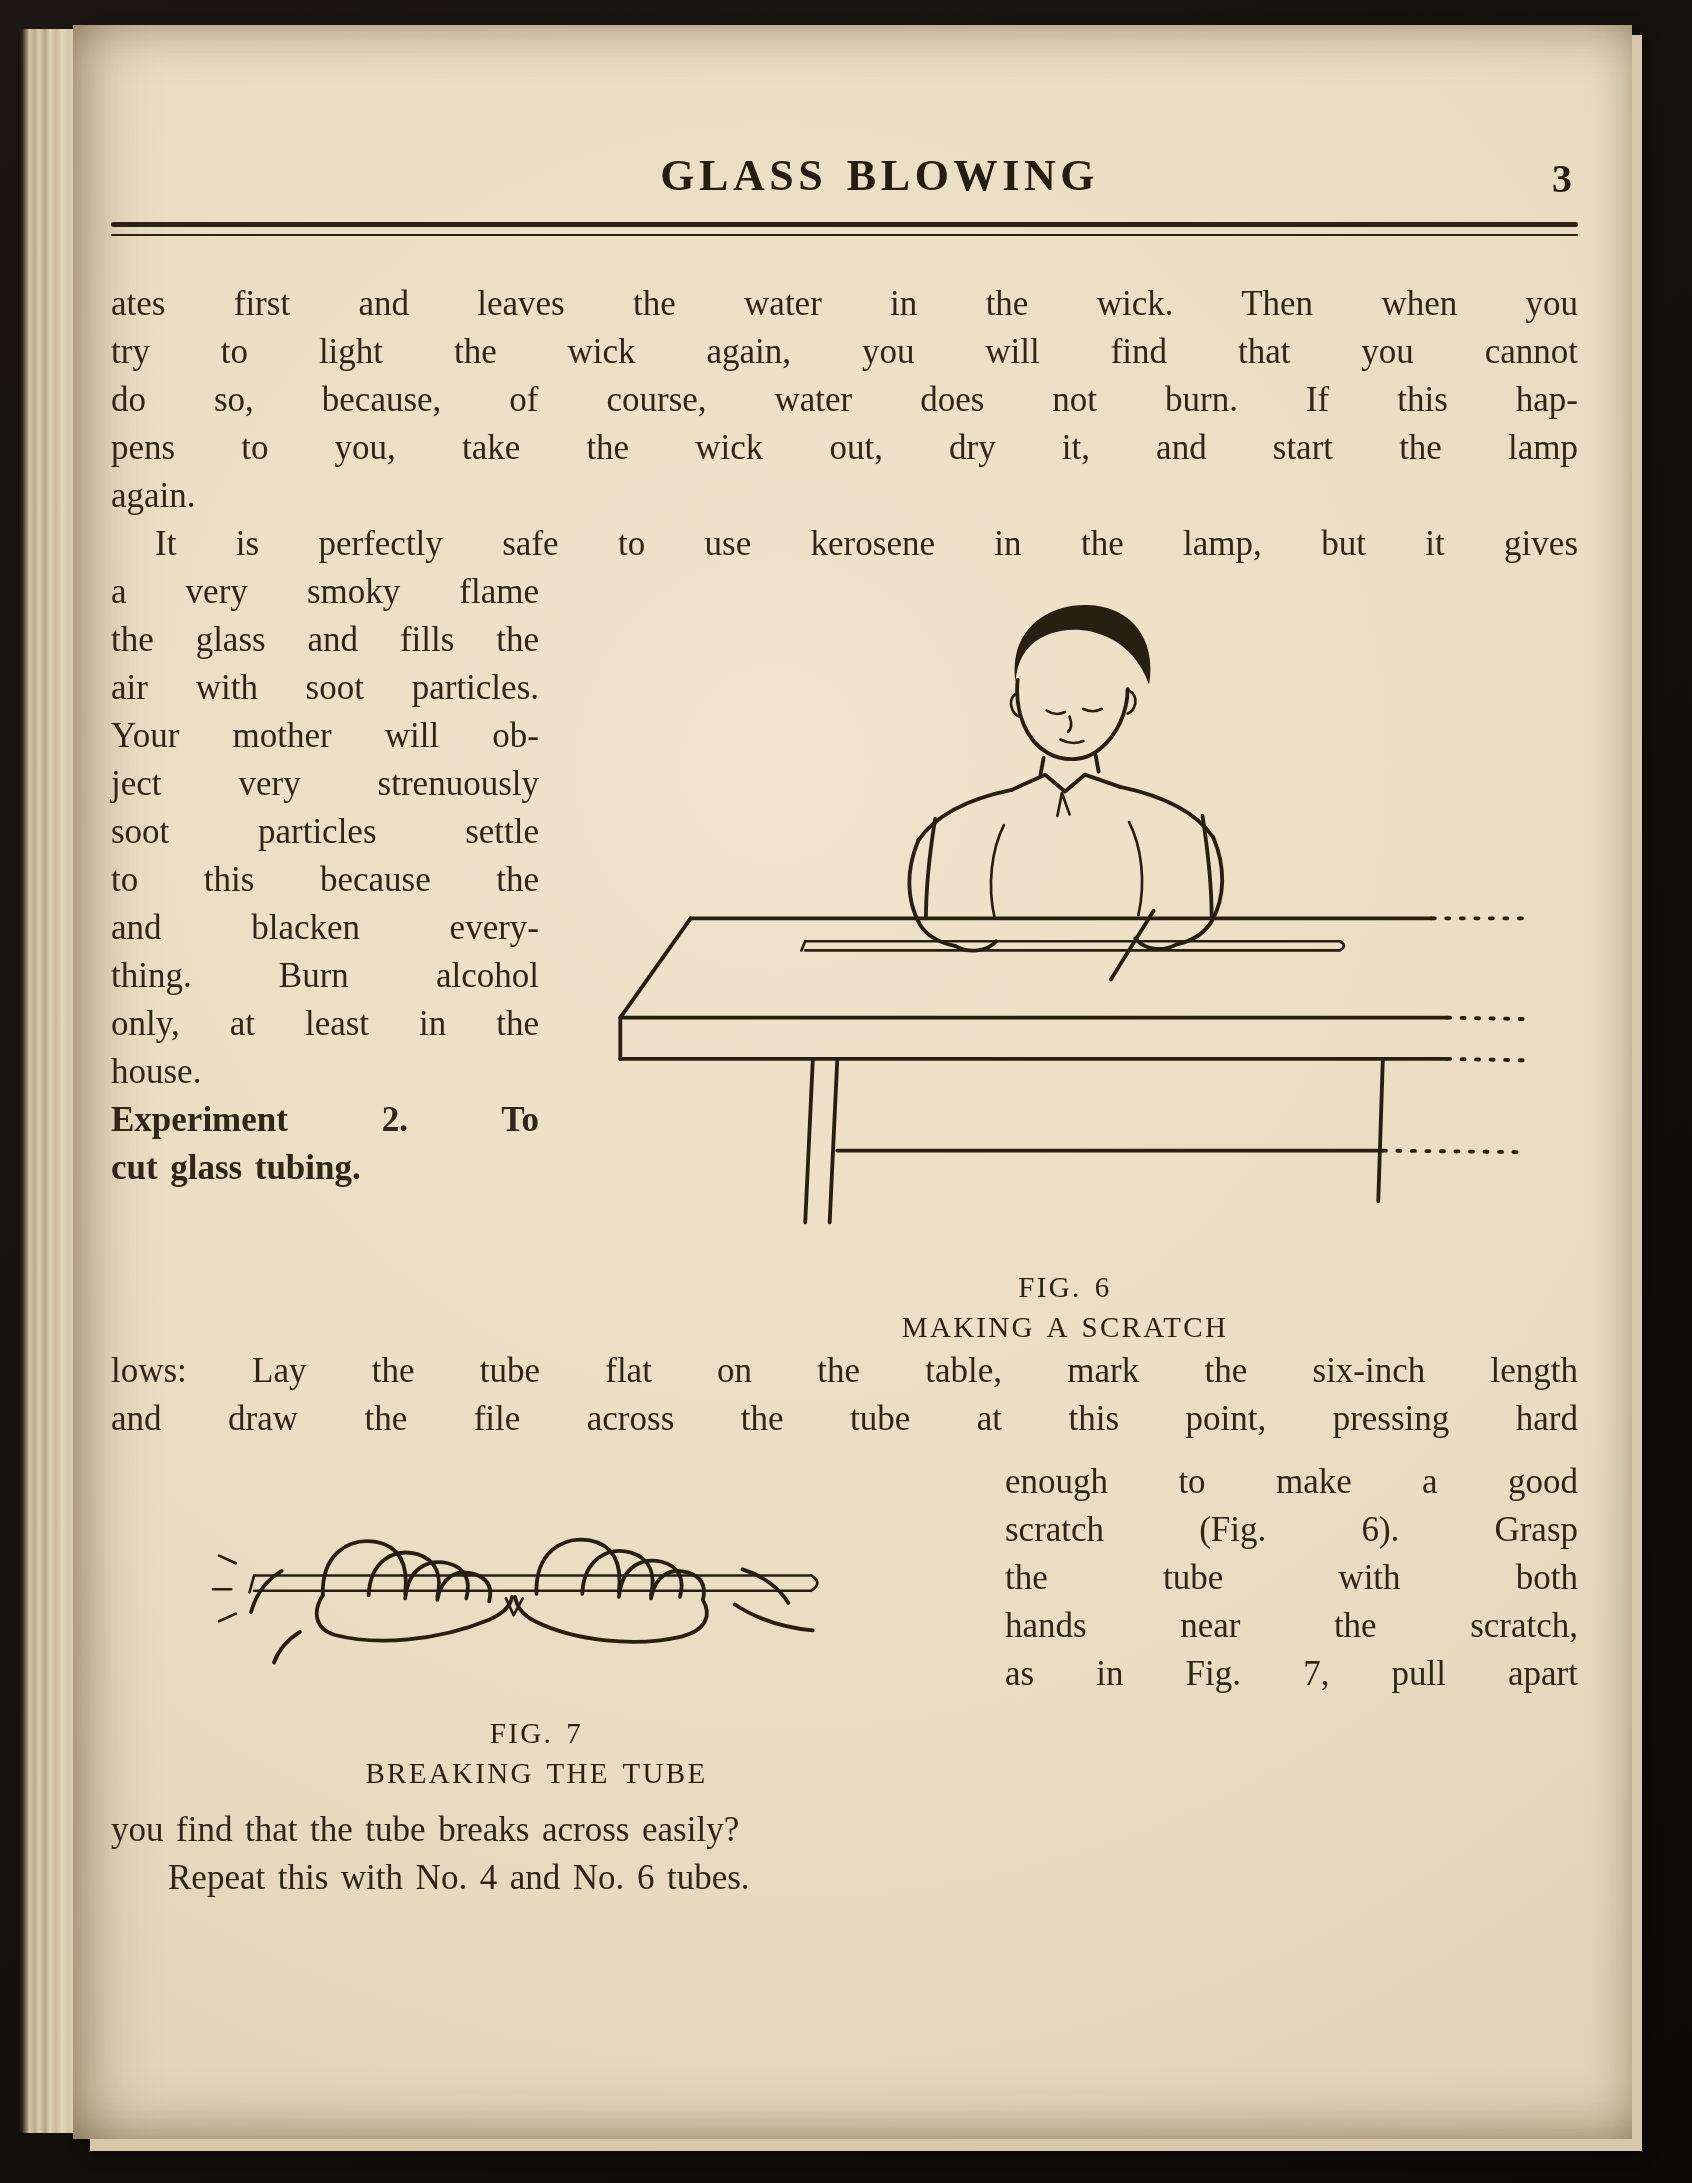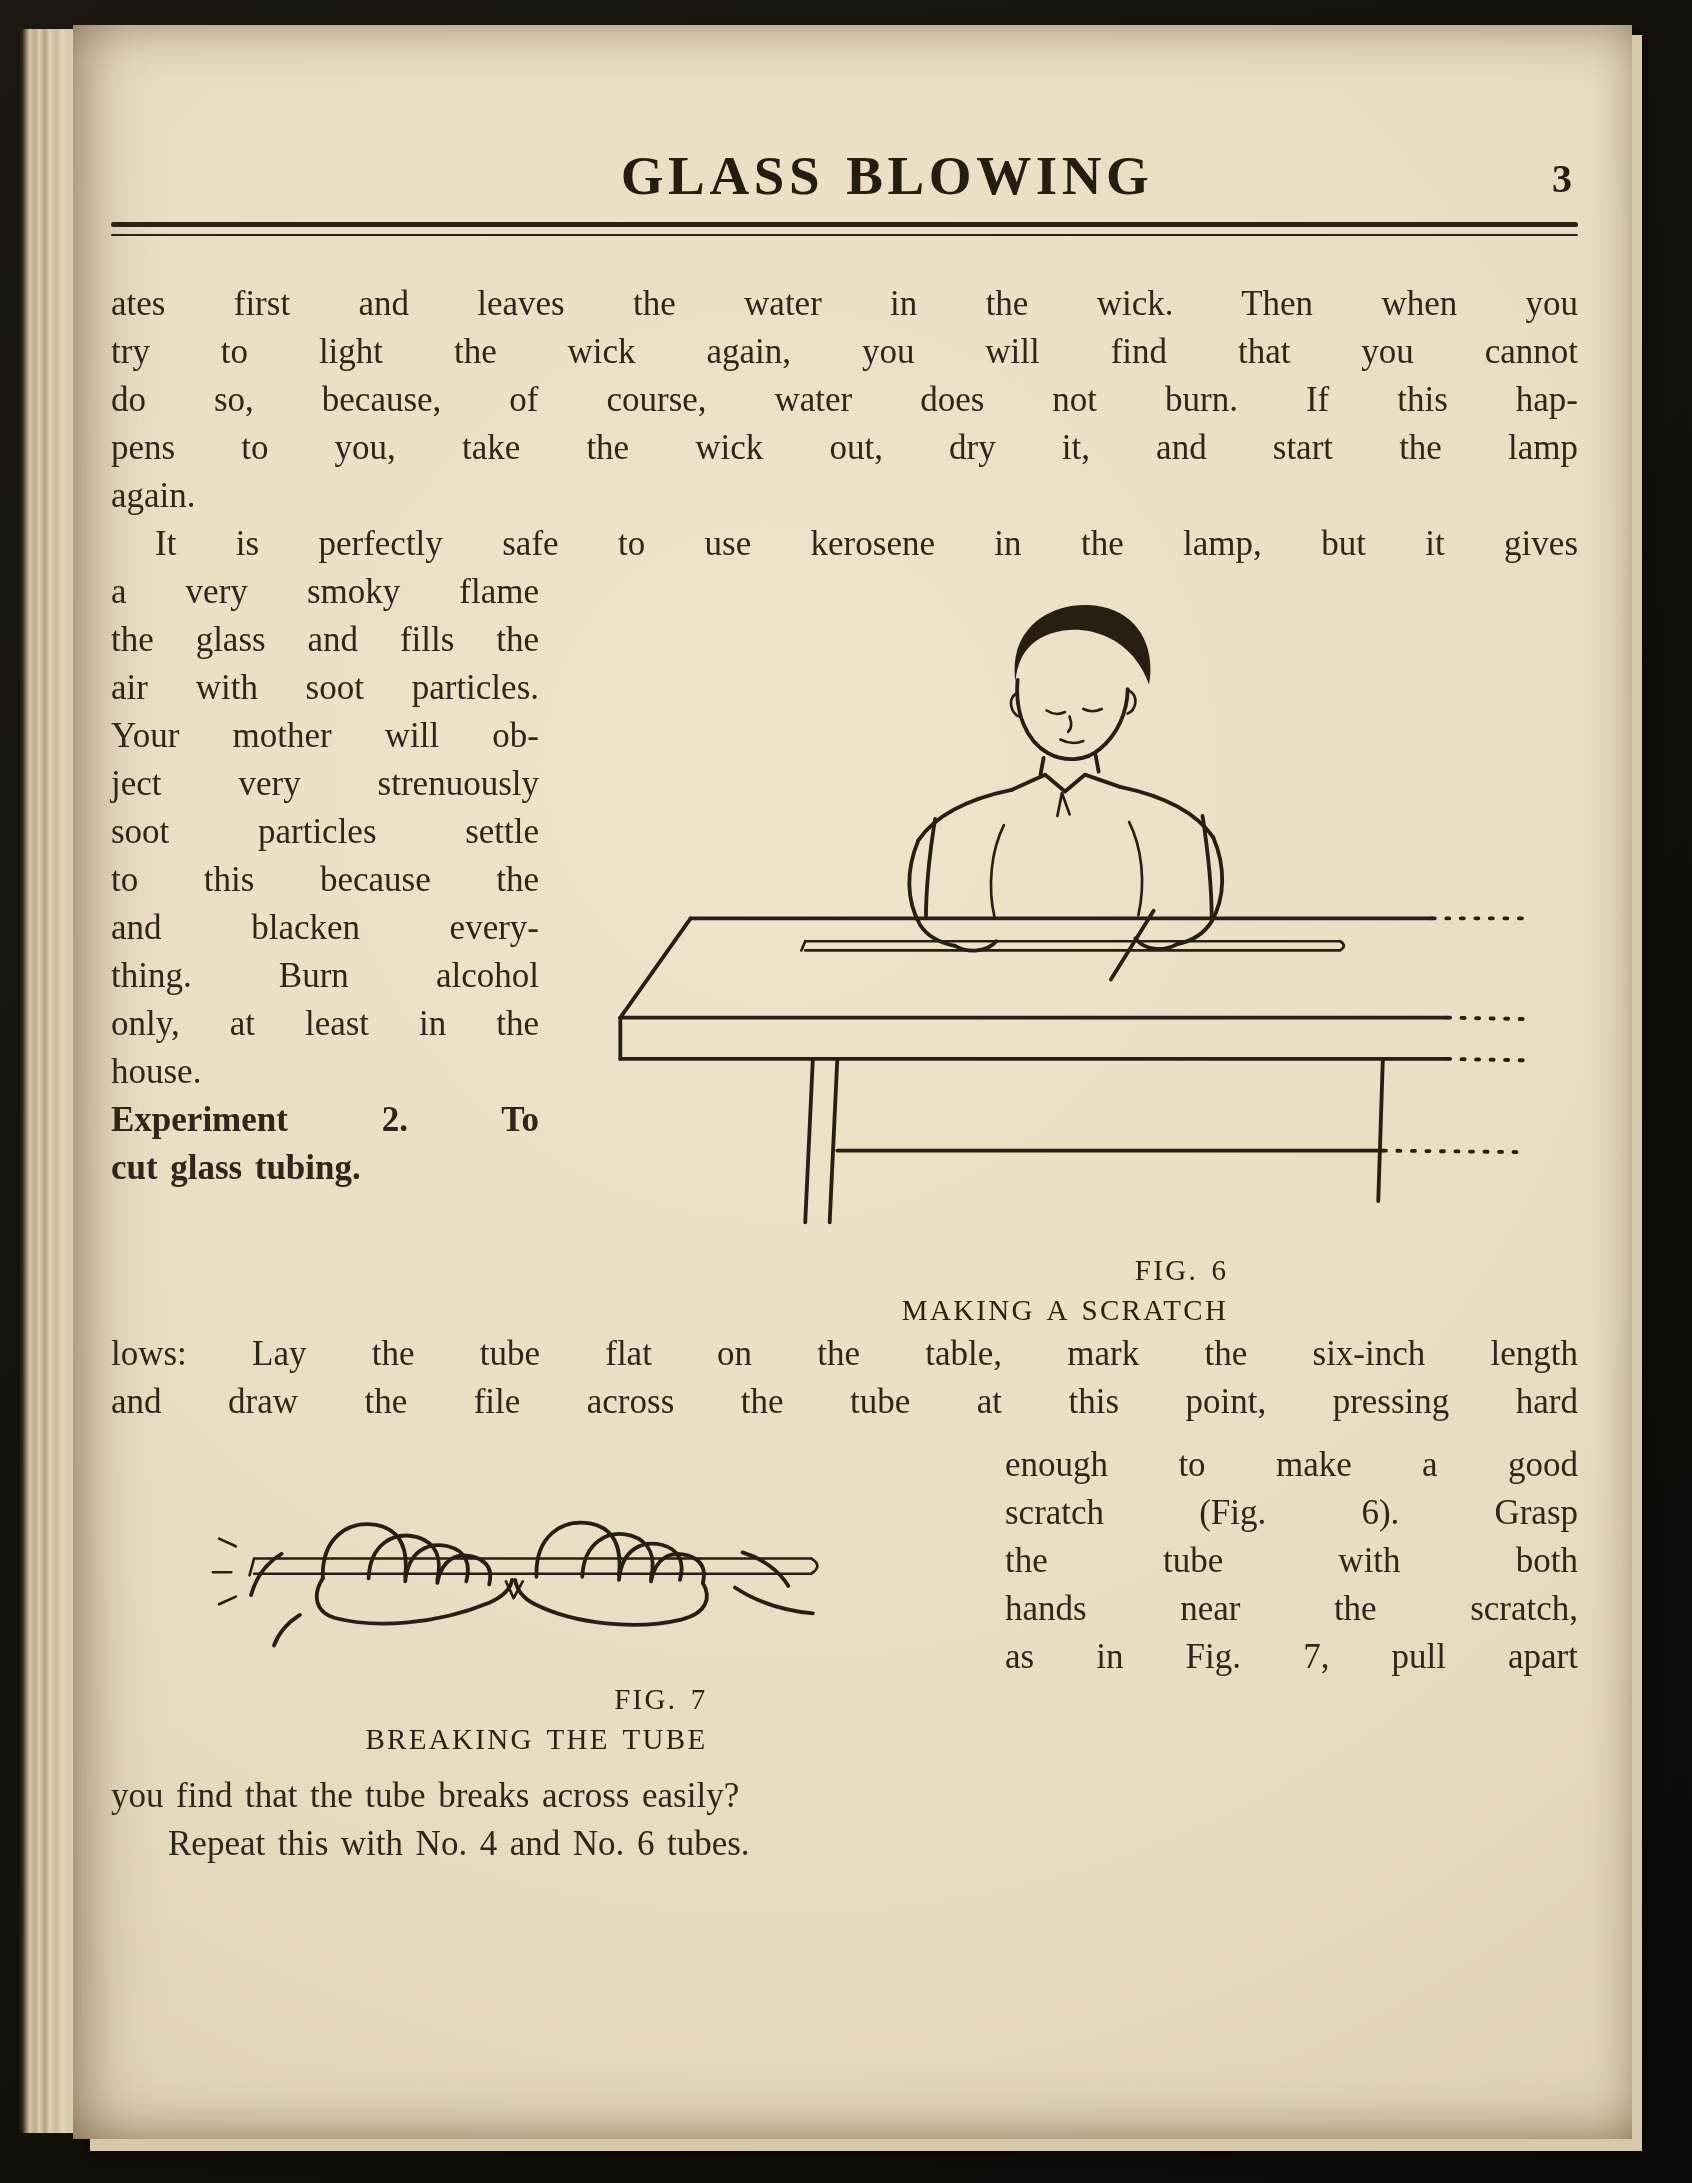--- a/index.html
+++ b/index.html
@@ -41,38 +41,38 @@
       inset 0 24.5px 54px -24.5px rgba(85, 62, 34, 0.35),
       inset 0 -31px 61px -29px rgba(85, 62, 34, 0.42);
   }
   .content {
     position: absolute; left: 38px; right: 54px; top: 0;
     font-size: 35px; line-height: 48px; word-spacing: 3.8px;
   }
   .header { margin-top: 127px; position: relative; height: 58px; }
   .title {
     position: absolute; left: 50%; transform: translateX(-42%);
-    font-weight: bold; font-size: 55px; letter-spacing: 4.6px; white-space: nowrap;
+    font-weight: bold; font-size: 44px; letter-spacing: 4.6px; white-space: nowrap;
     color: #241d10;
   }
   .pagenum { position: absolute; right: 6.1px; top: 3.1px; font-weight: bold; font-size: 40px; color: #241d10; }
   .rules { margin-top: 12.2px; }
   .rule-thick { height: 5.4px; background: #2a2212; border-radius: 2.3px; }
   .rule-thin  { height: 2.3px; background: #2a2212; margin-top: 6.9px; border-radius: 1.5px; }
   p, .para { margin: 0; }
   .p1 { margin-top: 44px; }
   .lines .line { display: block; text-align: justify; text-align-last: justify; }
   .lines .line:last-child { text-align-last: left; }
   .lines.jall .line:last-child { text-align-last: justify; }
   .indent .line:first-child { text-indent: 44px; }
   .bold { font-weight: bold; }
   .sec-fig6 { display: grid; grid-template-columns: 428px 1fr; column-gap: 38px; gap: 13px; }
   .sec-fig7 { display: grid; grid-template-columns: 1fr 573px; column-gap: 43px; margin-top: 15.3px; }
   .fig-cell { display: flex; flex-direction: column; align-items: center; }
-  .fig-caption { text-align: right; font-size: 29px; line-height: 40px; letter-spacing: 2.3px; margin-top: 3px; color: #2a2212; }
+  .fig-caption { text-align: center; font-size: 29px; line-height: 40px; letter-spacing: 2.3px; margin-top: 20px; color: #2a2212; }
   .fig6-svg { margin-top: 13.8px; }
   .fig7-svg { margin-top: 32px; }
   .p3end { margin-top: 12.2px; }
   .p4 { text-indent: 57px; }
   svg { display: block; }
   svg path, svg line, svg polyline { fill: none; stroke: #261f12; stroke-width: 5; stroke-linecap: round; stroke-linejoin: round; }
   svg .fill { fill: #261f12; stroke: none; }
   svg .dot { stroke-dasharray: 4 15; }
   svg .thin { stroke-width: 3.5; }
 </style>

